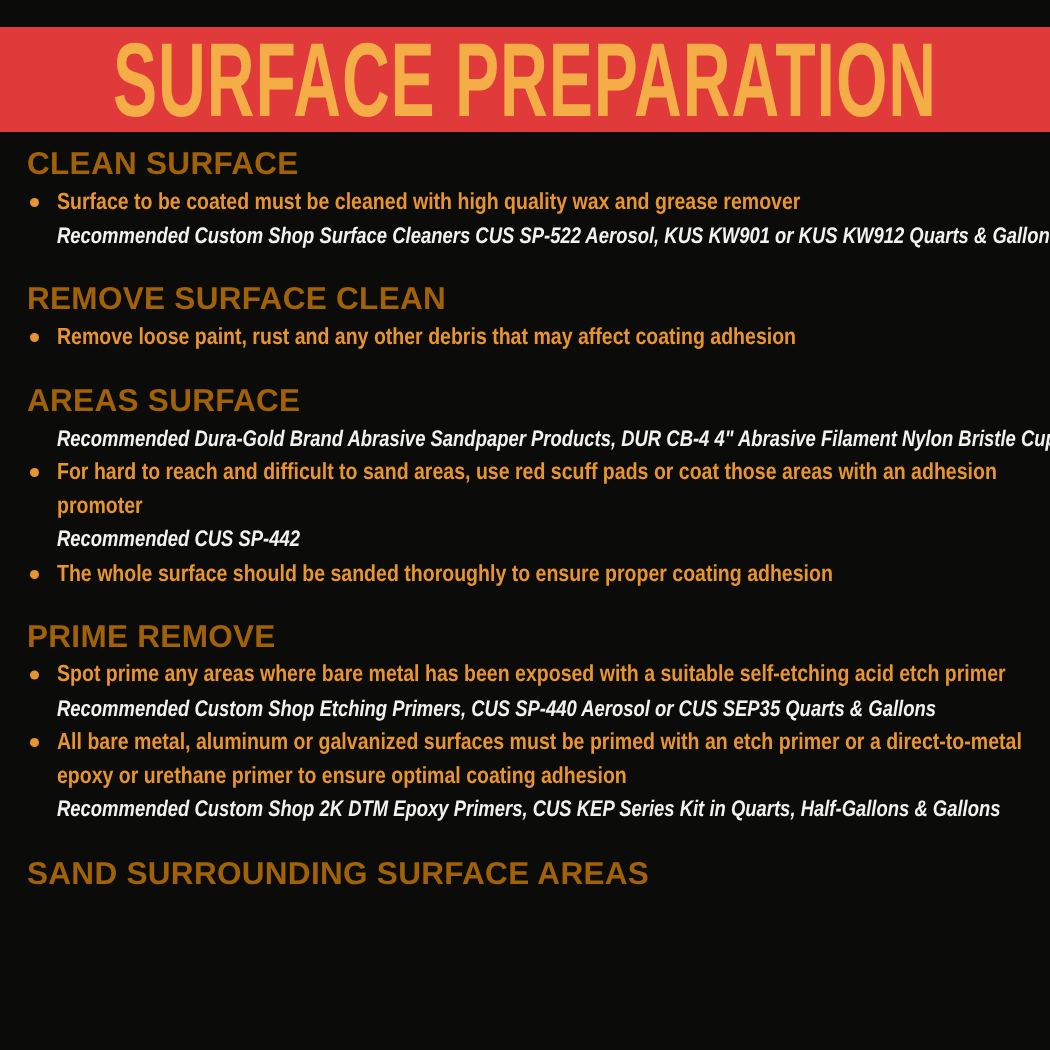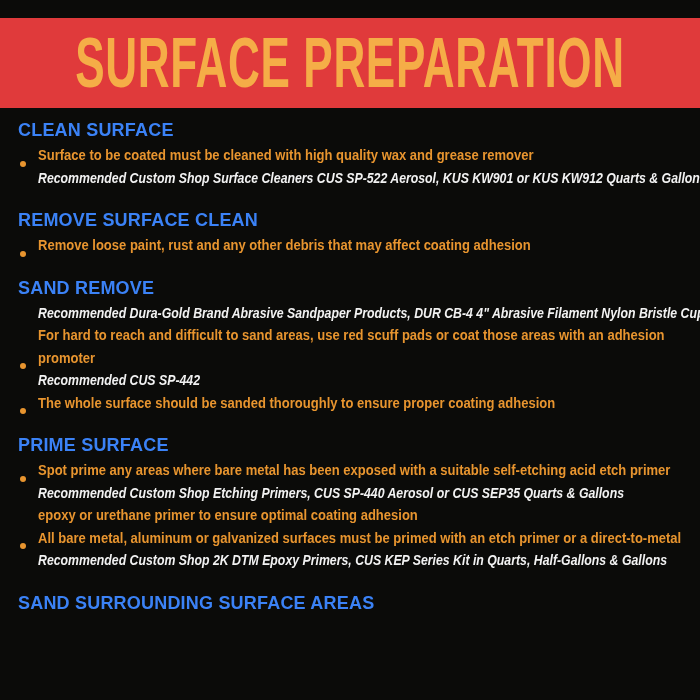--- a/index.html
+++ b/index.html
@@ -13,21 +13,21 @@
   }
   .page {
     position: relative;
     width: 700px;
     height: 700px;
     background: #0b0b09;
   }
   
   .banner {
     margin-top: 18px;
-    height: 90px;
+    height: 70px;
     width: 700px;
     background: #e03a3b;
     display: flex;
     align-items: center;
     justify-content: center;
     overflow: visible;
   }
   .banner-title {
     display: inline-block;
     font-size: 70px;
@@ -39,30 +39,30 @@
     transform: scaleX(0.63);
     transform-origin: center center;
   }
   
   .content {
     padding: 10px 12px 0 18px;
   }
   .section { margin-bottom: 19px; }
   .section-heading {
     margin: 0 0 2px 0;
-    font-size: 18px;
+    font-size: 21px;
     font-weight: bold;
     letter-spacing: 0.2px;
     line-height: 24px;
-    color: #3b82f6;
+    color: #a16207;
     white-space: nowrap;
   }
   .item {
     display: flex;
-    align-items: flex-end;
+    align-items: flex-start;
   }
   .dot-col {
     flex: none;
     width: 20px;
     padding-top: 8px;
   }
   .dot {
     display: block;
     width: 6px;
     height: 6px;
@@ -126,21 +126,21 @@
         <div class="item">
           <span class="dot-col">
             <span class="dot"></span>
           </span>
           <div class="lines">
             <div class="text-line"><span class="bullet-line-text">Remove loose paint, rust and any other debris that may affect coating adhesion</span></div>
           </div>
         </div>
       </section>
       <section class="section">
-        <h2 class="section-heading">SAND REMOVE</h2>
+        <h2 class="section-heading">AREAS SURFACE</h2>
         <div class="item">
           <span class="dot-col"></span>
           <div class="lines">
             <div class="text-line"><span class="note-line-text">Recommended Dura-Gold Brand Abrasive Sandpaper Products, DUR CB-4 4" Abrasive Filament Nylon Bristle Cup Brush</span></div>
           </div>
         </div>
         <div class="item">
           <span class="dot-col">
             <span class="dot"></span>
           </span>
@@ -158,42 +158,42 @@
         <div class="item">
           <span class="dot-col">
             <span class="dot"></span>
           </span>
           <div class="lines">
             <div class="text-line"><span class="bullet-line-text">The whole surface should be sanded thoroughly to ensure proper coating adhesion</span></div>
           </div>
         </div>
       </section>
       <section class="section">
-        <h2 class="section-heading">PRIME SURFACE</h2>
+        <h2 class="section-heading">PRIME REMOVE</h2>
         <div class="item">
           <span class="dot-col">
             <span class="dot"></span>
           </span>
           <div class="lines">
             <div class="text-line"><span class="bullet-line-text">Spot prime any areas where bare metal has been exposed with a suitable self-etching acid etch primer</span></div>
           </div>
         </div>
         <div class="item">
           <span class="dot-col"></span>
           <div class="lines">
             <div class="text-line"><span class="note-line-text">Recommended Custom Shop Etching Primers, CUS SP-440 Aerosol or CUS SEP35 Quarts &amp; Gallons</span></div>
           </div>
         </div>
         <div class="item">
           <span class="dot-col">
             <span class="dot"></span>
           </span>
           <div class="lines">
+            <div class="text-line"><span class="bullet-line-text">All bare metal, aluminum or galvanized surfaces must be primed with an etch primer or a direct-to-metal</span></div>
             <div class="text-line"><span class="bullet-line-text">epoxy or urethane primer to ensure optimal coating adhesion</span></div>
-            <div class="text-line"><span class="bullet-line-text">All bare metal, aluminum or galvanized surfaces must be primed with an etch primer or a direct-to-metal</span></div>
           </div>
         </div>
         <div class="item">
           <span class="dot-col"></span>
           <div class="lines">
             <div class="text-line"><span class="note-line-text">Recommended Custom Shop 2K DTM Epoxy Primers, CUS KEP Series Kit in Quarts, Half-Gallons &amp; Gallons</span></div>
           </div>
         </div>
       </section>
       <section class="section">

